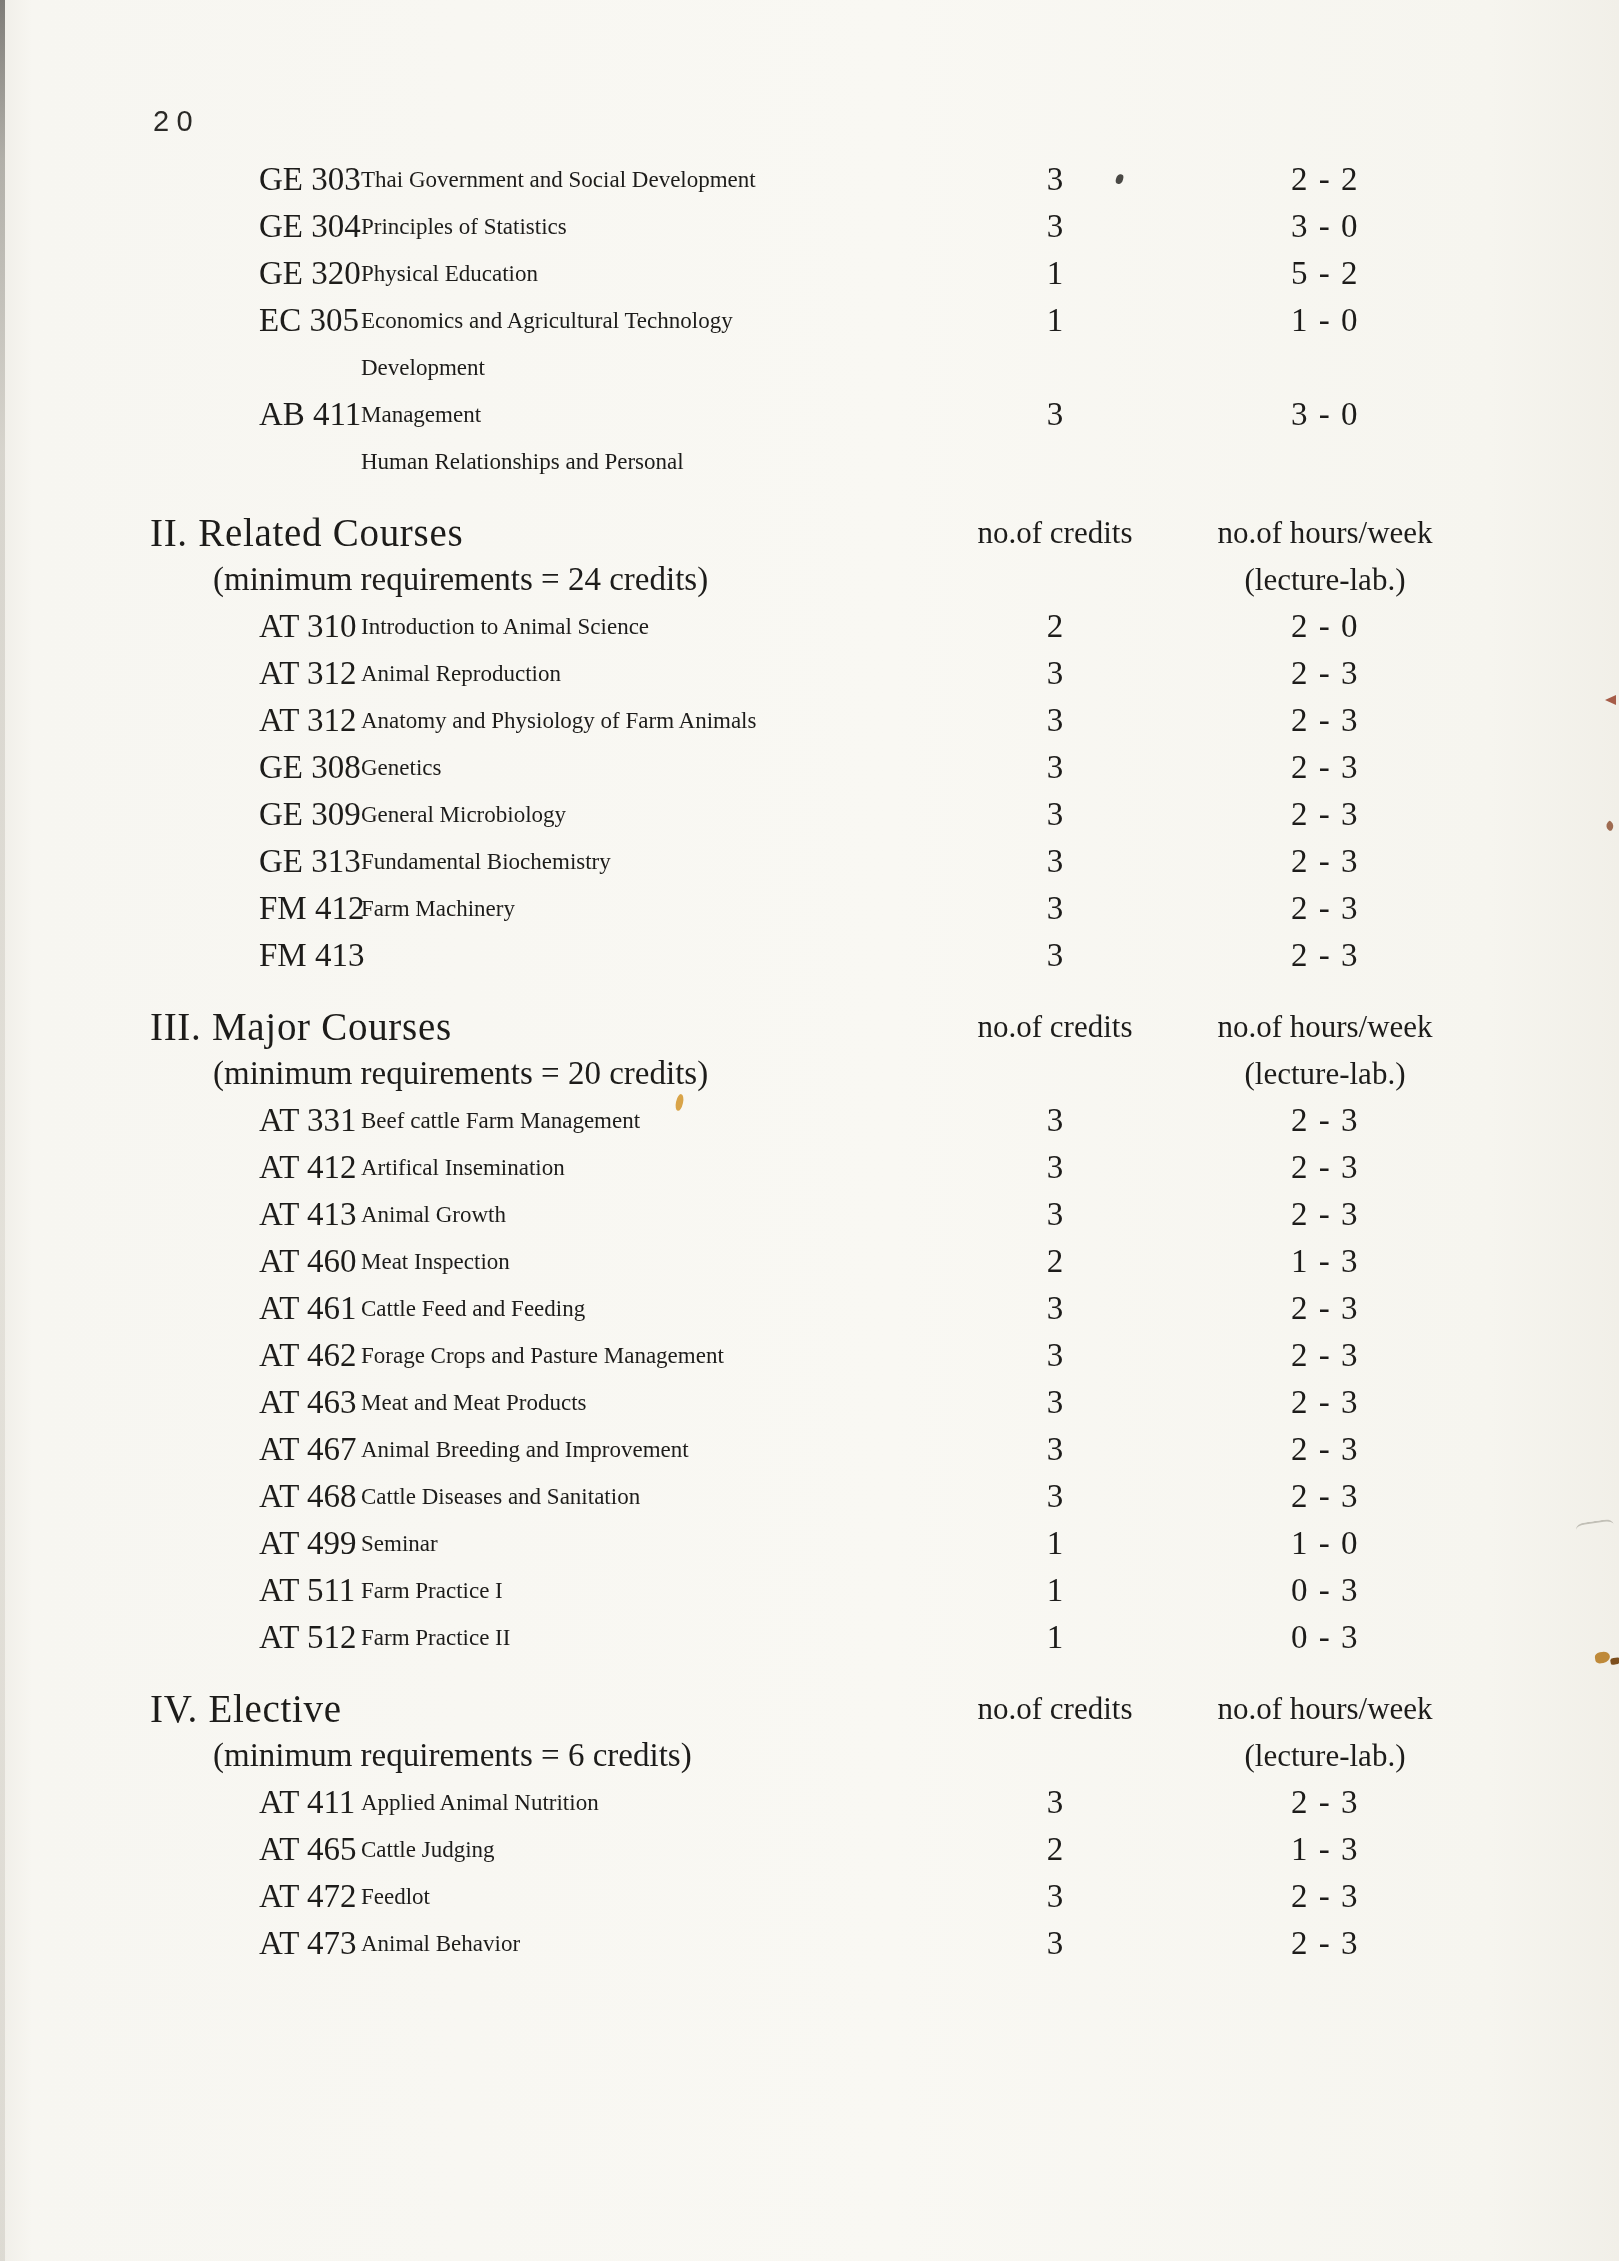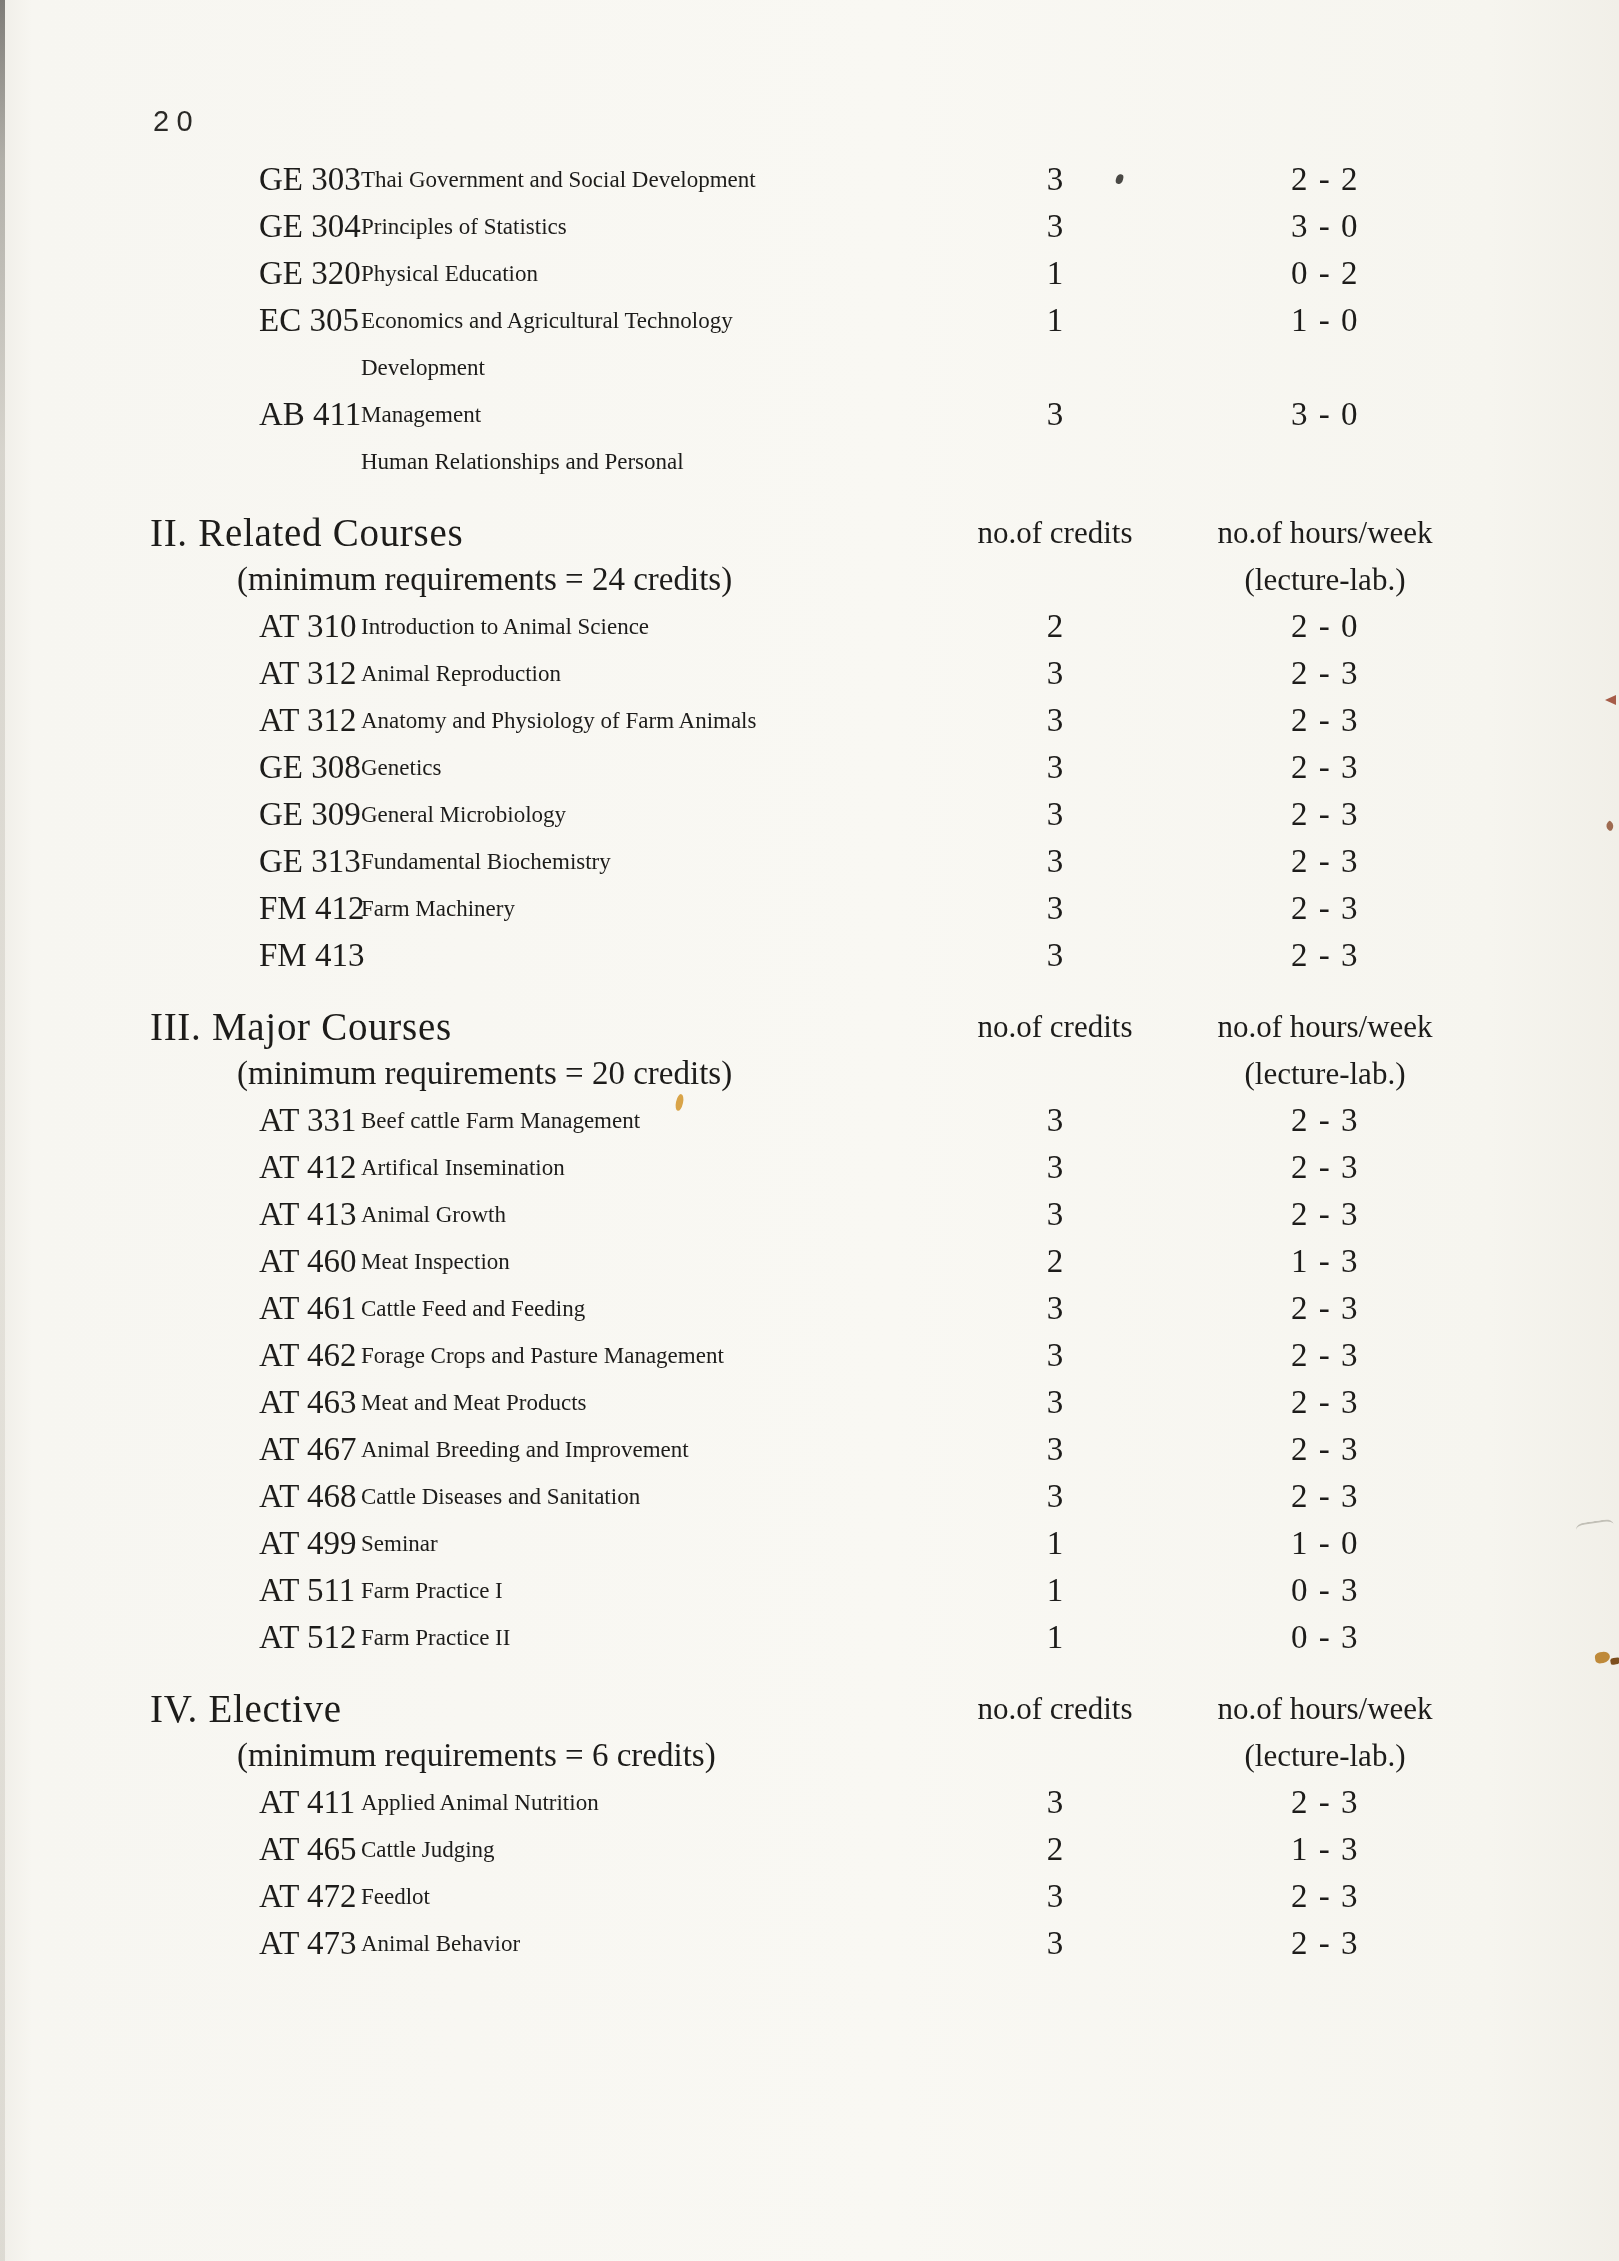--- a/index.html
+++ b/index.html
@@ -26,21 +26,21 @@
   .line{display:grid;grid-template-columns:259px 102px 610px 168px 372px;align-items:start;}
   .line > div{line-height:47px;}
   .c-code{grid-column:2;font-size:33px;white-space:nowrap;}
   .c-title{grid-column:3;font-size:23px;}
   .c-title .t{line-height:47px;}
   .c-credits{grid-column:4;text-align:center;font-size:33px;}
   .c-hours{grid-column:5;text-align:center;font-size:33px;letter-spacing:1.5px;}
   .c-lead{grid-column:1/4;}
   .head .c-lead{padding-left:150px;font-size:39px;letter-spacing:0.7px;}
   .head .c-credits,.head .c-hours,.sub .c-hours{font-size:31px;letter-spacing:0;}
-  .sub .c-lead{padding-left:213px;font-size:33px;margin-left:24px;}
+  .sub .c-lead{padding-left:213px;font-size:33px;}
   .course-section{margin-top:24px;}
   
   .art{position:absolute;}
   .art-dot{left:1116px;top:174px;width:6.6px;height:10.2px;background:#4a4945;border-radius:60% 40% 55% 45%;transform:rotate(14deg);}
   .art-speck1{left:1605px;top:695px;width:0;height:0;border-top:5.8px solid transparent;border-bottom:5.8px solid transparent;border-right:11px solid #99422b;opacity:.85;}
   .art-speck2{left:1606px;top:822px;width:8px;height:8px;background:#8a4a2a;border-radius:20% 80% 30% 70%;transform:rotate(40deg);opacity:.8;}
   .art-tilde{left:1576px;top:1521px;width:38px;height:10.2px;border-top:2.9px solid #bdbbb2;border-radius:50%/100%;transform:rotate(-8deg);opacity:.9;}
   .art-orange{left:1595px;top:1652px;width:14.6px;height:11px;background:#bf8a3a;border-radius:45% 55% 60% 40%;box-shadow:12.4px 5.8px 0 -2.2px #7d4f1e;transform:rotate(-10deg);}
   .art-fleck{left:676px;top:1094px;width:7.3px;height:17px;background:#d59a35;border-radius:50%;transform:rotate(12deg);opacity:.9;}
 </style>
@@ -75,21 +75,21 @@
           <div class="c-hours">3 - 0</div>
         </div>
 
         <div class="line course">
           <div class="c-code">GE 320</div>
           <div class="c-title">
             <div class="t">Physical Education</div>
             <div class="t"></div>
           </div>
           <div class="c-credits">1</div>
-          <div class="c-hours">0 - 2</div>
+          <div class="c-hours">5 - 2</div>
         </div>
 
         <div class="line course">
           <div class="c-code">EC 305</div>
           <div class="c-title">
             <div class="t">Economics and Agricultural Technology</div>
             <div class="t">Development</div>
           </div>
           <div class="c-credits">1</div>
           <div class="c-hours">1 - 0</div>

